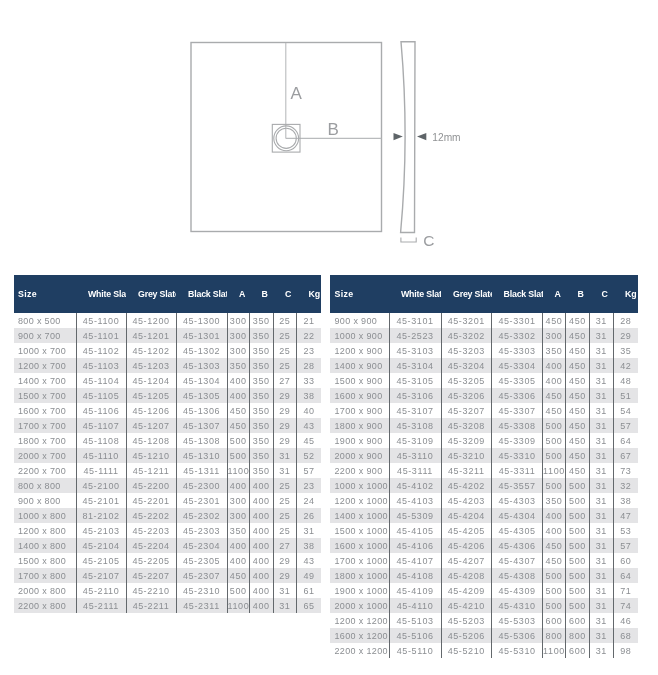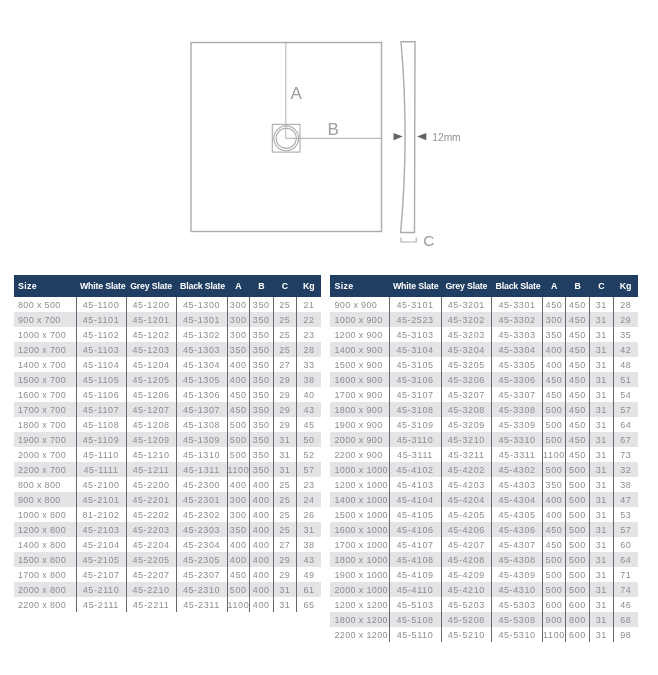--- a/index.html
+++ b/index.html
@@ -1,20 +1,20 @@
 <!DOCTYPE html>
 <html><head>
 <meta charset="utf-8">
 <style>
 html,body{margin:0;padding:0;}
 body{width:658px;height:675px;background:#ffffff;font-family:"Liberation Sans",sans-serif;position:relative;overflow:hidden;}
 table{border-collapse:collapse;table-layout:fixed;position:absolute;top:275px;font-size:9px;letter-spacing:0.6px;color:#8b8e92;}
 #tleft{left:14px;width:307px;}
 #tright{left:330px;width:308px;}
-th{background:#1f3e62;color:#ffffff;font-weight:bold;height:14px;padding:4px;text-align:center;font-size:8.8px;letter-spacing:-0.18px;overflow:hidden;white-space:nowrap;}
+th{background:#1f3e62;color:#ffffff;font-weight:bold;height:14px;padding:12px;text-align:center;font-size:8.8px;letter-spacing:-0.18px;overflow:hidden;white-space:nowrap;}
 td{height:15px;padding:0;text-align:center;overflow:hidden;white-space:nowrap;}
 th.s,td.s{text-align:left;padding-left:4px;letter-spacing:0.35px;}
 #tright th.s,#tright td.s{padding-left:4.5px;}
 tbody td:not(:first-child){border-left:1px solid #63686c;}
 tbody tr:nth-child(even){background:#e4e4e6;}
 </style>
 </head>
 <body>
 
 <svg width="658" height="270" style="position:absolute;left:0;top:0;" viewBox="0 0 658 270">
@@ -157,30 +157,20 @@
         <td class="s">1800 x 700</td>
         <td>45-1108</td>
         <td>45-1208</td>
         <td>45-1308</td>
         <td>500</td>
         <td>350</td>
         <td>29</td>
         <td>45</td>
       </tr>
 <tr>
-        <td class="s">1900 x 700</td>
-        <td>45-1109</td>
-        <td>45-1209</td>
-        <td>45-1309</td>
-        <td>500</td>
-        <td>350</td>
-        <td>31</td>
-        <td>50</td>
-      </tr>
-<tr>
         <td class="s">2000 x 700</td>
         <td>45-1110</td>
         <td>45-1210</td>
         <td>45-1310</td>
         <td>500</td>
         <td>350</td>
         <td>31</td>
         <td>52</td>
       </tr>
 <tr>
@@ -418,39 +408,39 @@
         <td>45-3311</td>
         <td>1100</td>
         <td>450</td>
         <td>31</td>
         <td>73</td>
       </tr>
 <tr>
         <td class="s">1000 x 1000</td>
         <td>45-4102</td>
         <td>45-4202</td>
-        <td>45-4302</td>
+        <td>45-3557</td>
         <td>500</td>
         <td>500</td>
         <td>31</td>
         <td>32</td>
       </tr>
 <tr>
         <td class="s">1200 x 1000</td>
         <td>45-4103</td>
         <td>45-4203</td>
         <td>45-4303</td>
         <td>350</td>
         <td>500</td>
         <td>31</td>
         <td>38</td>
       </tr>
 <tr>
         <td class="s">1400 x 1000</td>
-        <td>45-4104</td>
+        <td>45-5309</td>
         <td>45-4204</td>
         <td>45-4304</td>
         <td>400</td>
         <td>500</td>
         <td>31</td>
         <td>47</td>
       </tr>
 <tr>
         <td class="s">1500 x 1000</td>
         <td>45-4105</td>
@@ -515,25 +505,25 @@
         <td class="s">1200 x 1200</td>
         <td>45-5103</td>
         <td>45-5203</td>
         <td>45-5303</td>
         <td>600</td>
         <td>600</td>
         <td>31</td>
         <td>46</td>
       </tr>
 <tr>
-        <td class="s">1800 x 1200</td>
-        <td>45-5108</td>
-        <td>45-5208</td>
-        <td>45-5308</td>
-        <td>900</td>
+        <td class="s">1600 x 1200</td>
+        <td>45-5106</td>
+        <td>45-5206</td>
+        <td>45-5306</td>
+        <td>800</td>
         <td>800</td>
         <td>31</td>
         <td>68</td>
       </tr>
 <tr>
         <td class="s">2200 x 1200</td>
         <td>45-5110</td>
         <td>45-5210</td>
         <td>45-5310</td>
         <td>1100</td>

